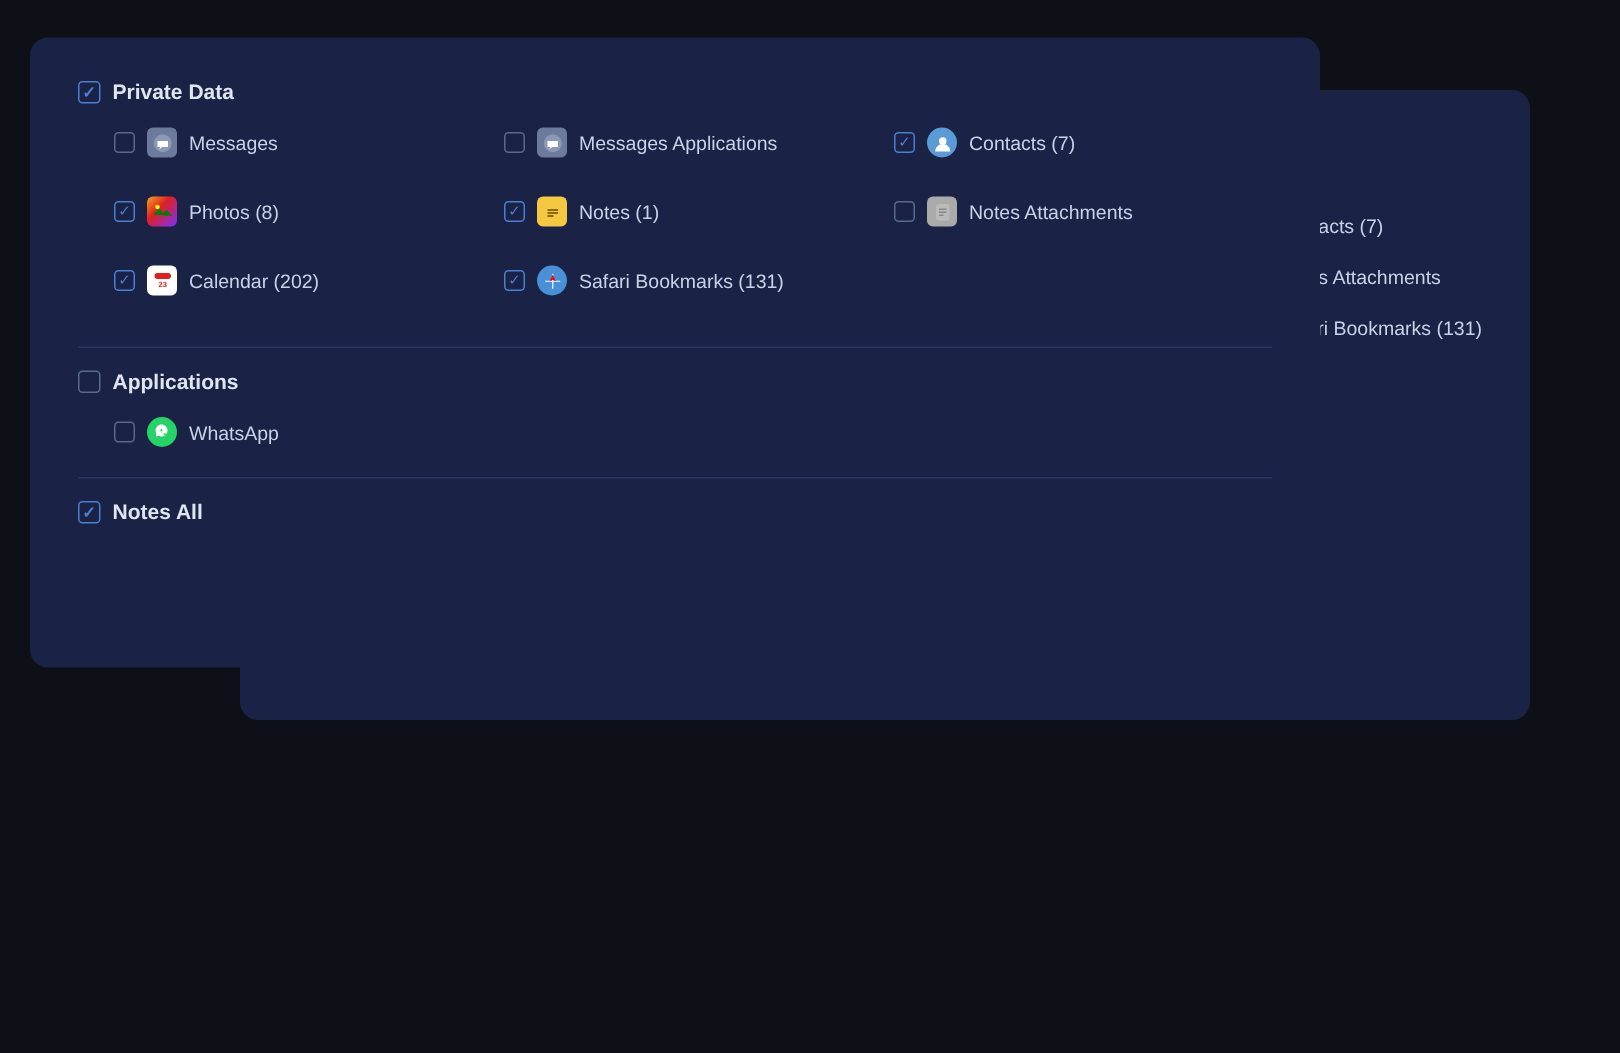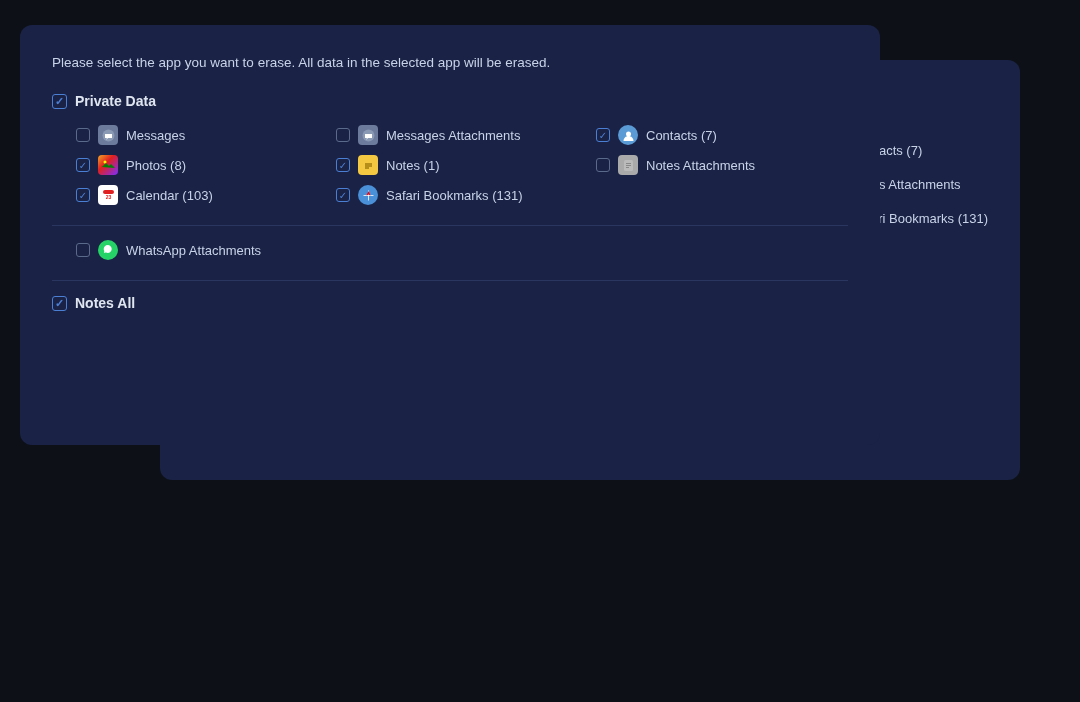--- a/index.html
+++ b/index.html
@@ -55,22 +55,22 @@
       gap: 8px;
       font-weight: 700;
       font-size: 14px;
       color: #e0e6f0;
       margin-bottom: 16px;
     }
 
     .items-grid {
       display: grid;
       grid-template-columns: repeat(3, 1fr);
-      gap: 10px 8px;
-      margin-bottom: 20px;
+      gap: 26px 8px;
+      margin-bottom: 34px;
       padding-left: 24px;
     }
 
     .item {
       display: flex;
       align-items: center;
       gap: 8px;
       font-size: 13px;
       color: #c8d3e8;
     }
@@ -223,21 +223,20 @@
             <line x1="1" y1="6" x2="11" y2="6" stroke="white" stroke-width="1"></line>
             <polygon points="6,2 8,6 6,5 4,6" fill="red"></polygon>
           </svg>
       </div>
       <span>Safari Bookmarks (131)</span>
     </div>
   </div>
 </div>
 
 <div class="panel panel-front">
-  <div class="description">Please select the app you want to erase. All data in the selected app will be erased.</div>
 
   <div class="section-header">
     <div class="cb-checked-large">
         <span>✓</span>
       </div>
     <span>Private Data</span>
   </div>
 
   <div class="items-grid">
 
@@ -254,21 +253,21 @@
     </div>
     <div class="item">
       <div class="cb-unchecked"></div>
       <div class="item-icon icon-messages">
         <svg width="13" height="13" viewBox="0 0 13 13">
             <circle cx="6.5" cy="6.5" r="6" fill="#8a9ab5"></circle>
             <path d="M3 5h7v4H3z" fill="white" rx="1"></path>
             <polygon points="5,9 4,11 6,9" fill="white"></polygon>
           </svg>
       </div>
-      <span>Messages Attachments</span>
+      <span>Messages Applications</span>
     </div>
     <div class="item">
       <div class="cb-checked">
           <span>✓</span>
         </div>
       <div class="item-icon icon-contacts">
         <svg width="13" height="13" viewBox="0 0 13 13">
             <circle cx="6.5" cy="5" r="2.5" fill="white"></circle>
             <path d="M1.5 12c0-2.76 2.24-5 5-5s5 2.24 5 5" fill="white"></path>
           </svg>
@@ -319,51 +318,56 @@
       <div class="cb-checked">
           <span>✓</span>
         </div>
       <div class="item-icon icon-calendar">
         <svg width="13" height="13" viewBox="0 0 13 13">
             <rect x="1" y="1" width="11" height="11" rx="2" fill="white"></rect>
             <rect x="1" y="1" width="11" height="4" rx="2" fill="#e02020"></rect>
             <text x="6.5" y="10" text-anchor="middle" font-size="5" fill="#e02020" font-weight="bold">23</text>
           </svg>
       </div>
-      <span>Calendar (103)</span>
+      <span>Calendar (202)</span>
     </div>
     <div class="item">
       <div class="cb-checked">
           <span>✓</span>
         </div>
       <div class="item-icon icon-safari">
         <svg width="13" height="13" viewBox="0 0 13 13">
             <circle cx="6.5" cy="6.5" r="6" fill="#4a90d9"></circle>
             <line x1="6.5" y1="1.5" x2="6.5" y2="11.5" stroke="white" stroke-width="0.8"></line>
             <line x1="1.5" y1="6.5" x2="11.5" y2="6.5" stroke="white" stroke-width="0.8"></line>
             <polygon points="6.5,2 8.5,6.5 6.5,5.5 4.5,6.5" fill="red"></polygon>
           </svg>
       </div>
       <span>Safari Bookmarks (131)</span>
     </div>
   </div>
 
   <div class="divider"></div>
 
+  <div class="section-header">
+    <div class="cb-unchecked-large"></div>
+    <span>Applications</span>
+  </div>
 
   <div class="applications-grid">
     <div class="item">
       <div class="cb-unchecked"></div>
       <div class="item-icon icon-whatsapp">
         <svg width="13" height="13" viewBox="0 0 13 13">
             <circle cx="6.5" cy="6.5" r="6" fill="#25d366"></circle>
             <path d="M4 8.5c.5.3 1 .5 1.7.5 2.2 0 4-1.8 4-4 0-2.2-1.8-4-4-4s-4 1.8-4 4c0 .8.2 1.5.6 2.1L2 9l1.5-.5z" fill="white"></path>
-          </svg>
-      </div>
-      <span>WhatsApp Attachments</span>
+            <path d="M5 5.5c.2.4.5.8.8 1.1.3.3.7.6 1.1.7l.5-.5c.1-.1.3-.1.5 0l1 .5c.1.1.2.3.1.4L8.6 8c-.1.1-.3.2-.4.1C7 7.8 5.2 6 4.9 4.8c0-.2 0-.3.1-.4l.5-.4c.1-.1.3-.1.4 0l.5 1c.1.2.1.4 0 .5H5z" fill="#25d366"></path>
+          </svg>
+      </div>
+      <span>WhatsApp</span>
     </div>
   </div>
 
   <div class="divider"></div>
 
   <div class="select-all">
     <div class="cb-checked-large">
         <span>✓</span>
       </div>
     <span>Notes All</span>

